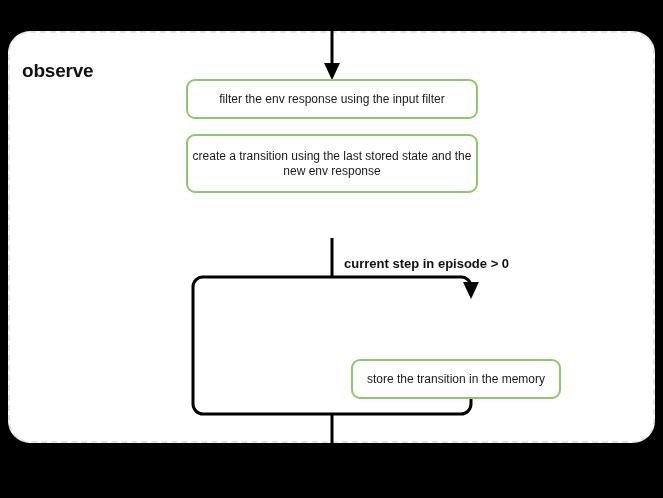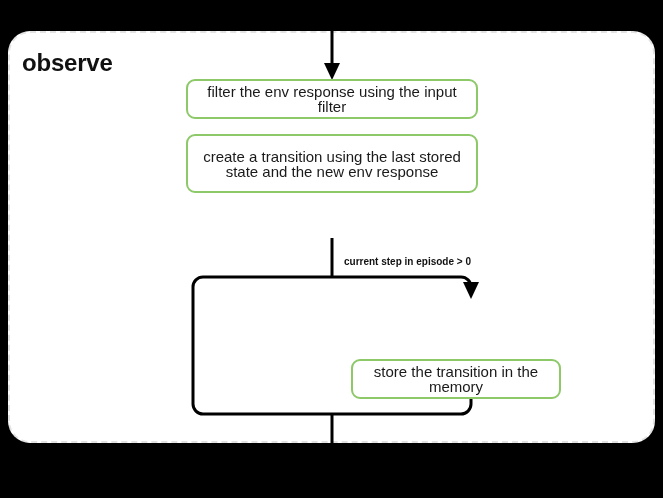--- a/index.html
+++ b/index.html
@@ -23,55 +23,55 @@
     width: 647px;
     height: 412px;
     box-sizing: border-box;
     background: #ffffff;
     border: 2px dashed #e3e3e3;
     border-radius: 22px;
   }
   #panel-title {
     position: absolute;
     left: 22px;
-    top: 49px;
-    font-size: 24px;
+    top: 60px;
+    font-size: 19px;
     font-weight: bold;
     color: #111111;
     letter-spacing: -0.2px;
     white-space: nowrap;
   }
   
   .pbox {
     position: absolute;
     box-sizing: border-box;
     background: #ffffff;
     border: 2.5px solid #8dc869;
     border-radius: 9px;
     display: flex;
     align-items: center;
     justify-content: center;
     text-align: center;
     color: #1a1a1a;
-    font-size: 15px;
+    font-size: 12px;
     line-height: 15px;
     padding: 2px 4px;
   }
   #box-filter      { left: 186px; top: 79px;  width: 292px; height: 40px; }
   #box-transition  { left: 186px; top: 134px; width: 292px; height: 59px; }
   #box-storestate  { left: 186px; top: 198px; width: 292px; height: 40px; }
   #box-intrinsic   { left: 351px; top: 299px; width: 241px; height: 40px; }
   #box-storetrans  { left: 351px; top: 359px; width: 210px; height: 40px; }
 
   
   #edge-label {
     position: absolute;
     left: 344px;
     top: 256px;
-    font-size: 10px;
+    font-size: 13px;
     font-weight: bold;
     color: #111111;
     white-space: nowrap;
   }
   
   #wires {
     position: absolute;
     left: 0;
     top: 0;
     width: 663px;

